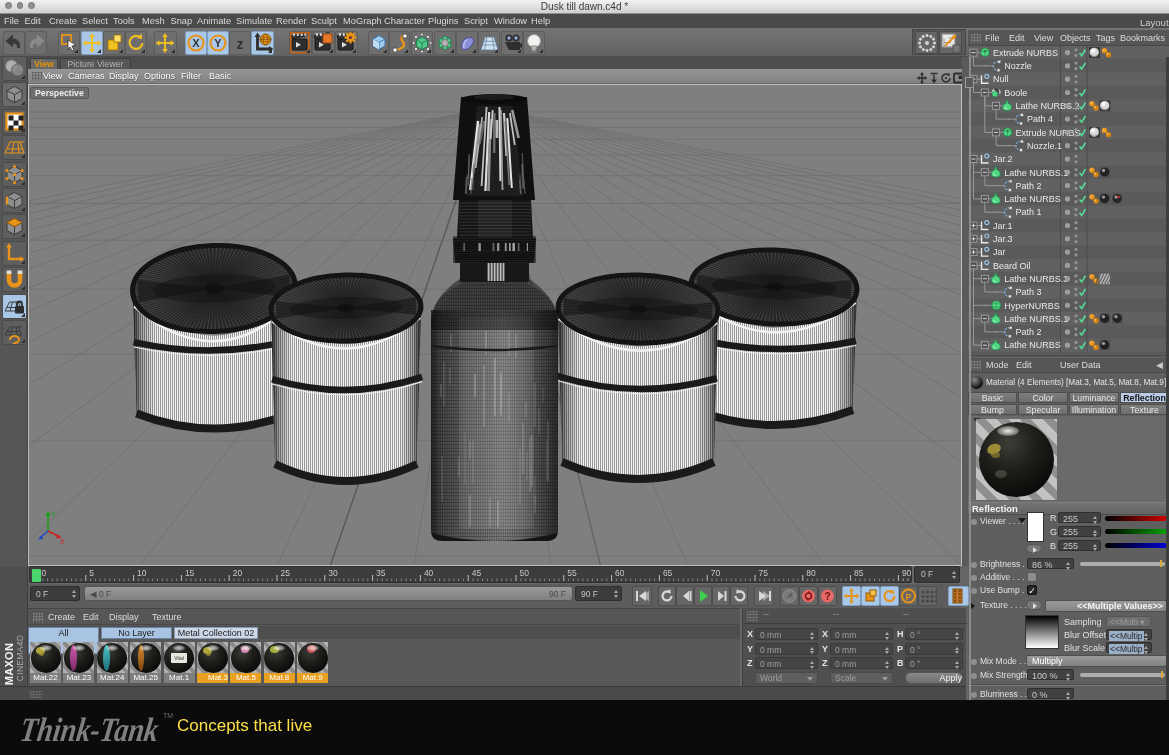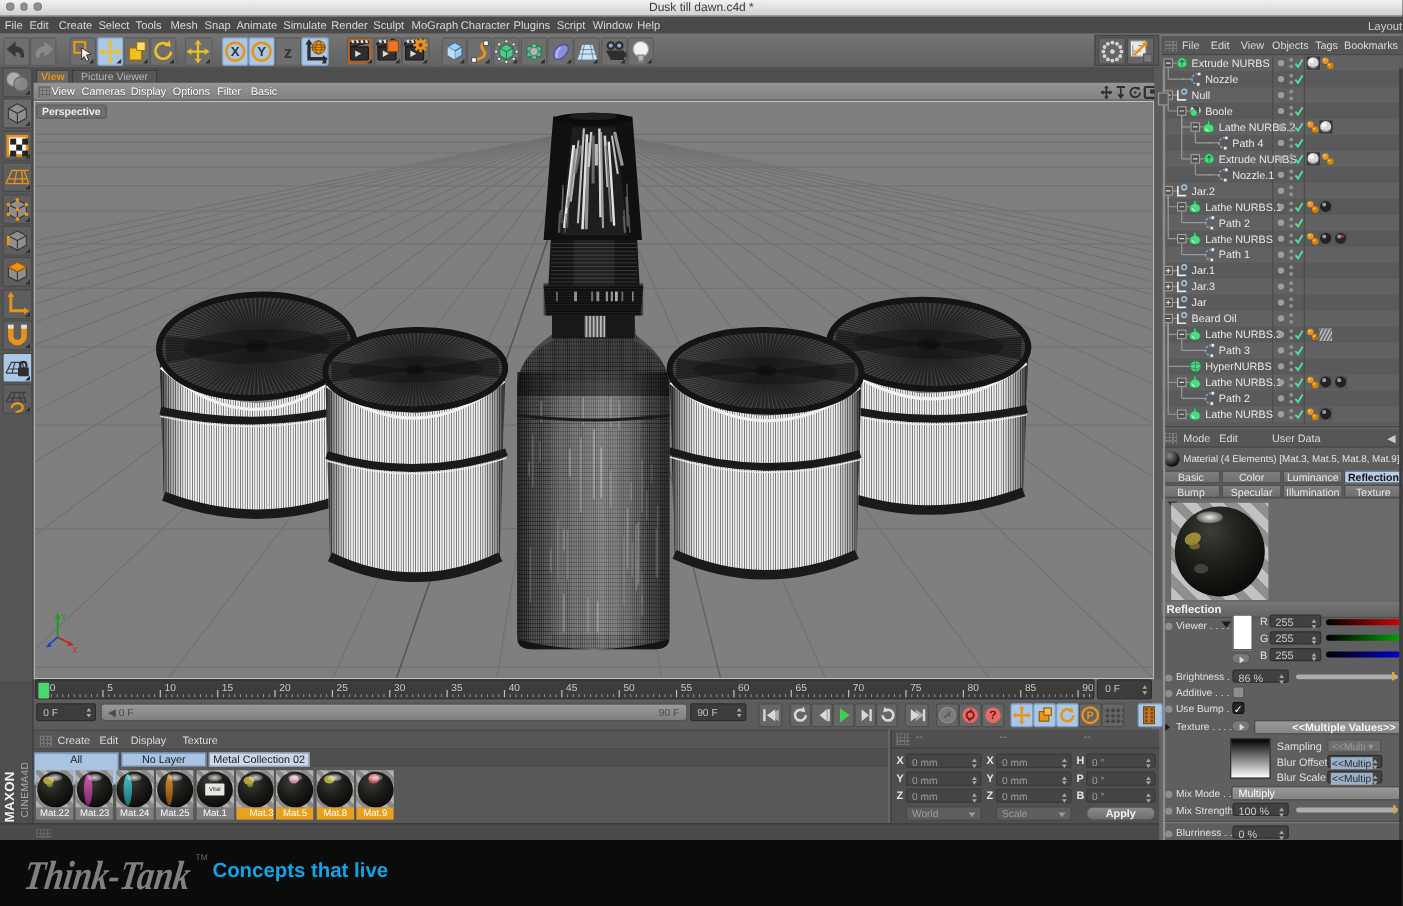--- a/index.html
+++ b/index.html
@@ -2220,22 +2220,22 @@
       <div class="tx" style="left:154px;top:50.0px;font-size:9px;font-weight:bold;color:#e5e5e5">B</div>
       <div class="abs" style="left:162px;top:49.0px;width:58px;height:12px;background:#454545;border:1px solid #3a3a3a;border-radius:2px">
         <div class="tx" style="left:4px;top:1px;font-size:8.5px;color:#9e9e9e">0 °</div>
         <span style="position:absolute;right:2px;top:3px;width:5px">
           <span style="display:block;width:0;height:0;border-left:2.5px solid transparent;border-right:2.5px solid transparent;border-bottom:3px solid #a8a8a8;margin-bottom:1.5px"></span>
           <span style="display:block;width:0;height:0;border-left:2.5px solid transparent;border-right:2.5px solid transparent;border-top:3px solid #a8a8a8"></span>
         </span>
       </div>
       <div class="abs" style="left:12px;top:64px;width:63px;height:12px;background:#5e5e5e;border:1px solid #494949;border-radius:2px;color:#9e9e9e;font-size:8.5px;line-height:11px;padding-left:4px">World<span style="float:right;margin:4px 4px 0 0;width:0;height:0;border-left:3.5px solid transparent;border-right:3.5px solid transparent;border-top:4px solid #999"></span></div>
       <div class="abs" style="left:87px;top:64px;width:63px;height:12px;background:#5e5e5e;border:1px solid #494949;border-radius:2px;color:#9e9e9e;font-size:8.5px;line-height:11px;padding-left:4px">Scale<span style="float:right;margin:4px 4px 0 0;width:0;height:0;border-left:3.5px solid transparent;border-right:3.5px solid transparent;border-top:4px solid #999"></span></div>
-      <div class="abs" style="left:162px;top:64px;width:58px;height:12px;background:linear-gradient(#8a8a8a,#6e6e6e);border:1px solid #555;border-radius:6px;color:#f2f2f2;font-size:9px;font-weight:bold;text-align:center;line-height:11px">Apply</div>
+      <div class="abs" style="left:162px;top:64px;width:58px;height:12px;background:linear-gradient(#8a8a8a,#6e6e6e);border:1px solid #555;border-radius:6px;color:#f2f2f2;font-size:9px;font-weight:normal;text-align:right;line-height:11px">Apply</div>
     </div>
     <div class="abs" style="left:0;top:700px;width:1169px;height:55px;background:#0b0b0b">
       <svg class="abs" style="left:16px;top:5px" width="150" height="48" viewBox="0 0 150 48">
         <text x="8" y="36" font-family="Liberation Serif" font-style="italic" font-weight="bold" font-size="34" fill="#808080" textLength="138" lengthAdjust="spacingAndGlyphs" transform="skewX(-8)">Think-Tank</text>
       </svg>
       <div class="tx" style="left:163px;top:12px;font-size:7px;color:#6a6a6a">TM</div>
-      <div class="tx" style="left:177px;top:16px;font-size:17px;font-weight:bold;color:#0ea5e9">Concepts that live</div>
+      <div class="tx" style="left:177px;top:16px;font-size:17px;font-weight:normal;color:#fde047">Concepts that live</div>
     </div>
     <div class="abs" style="left:1166px;top:57px;width:3px;height:643px;background:#3e3e3e"></div>
   </div>
 </body></html>

